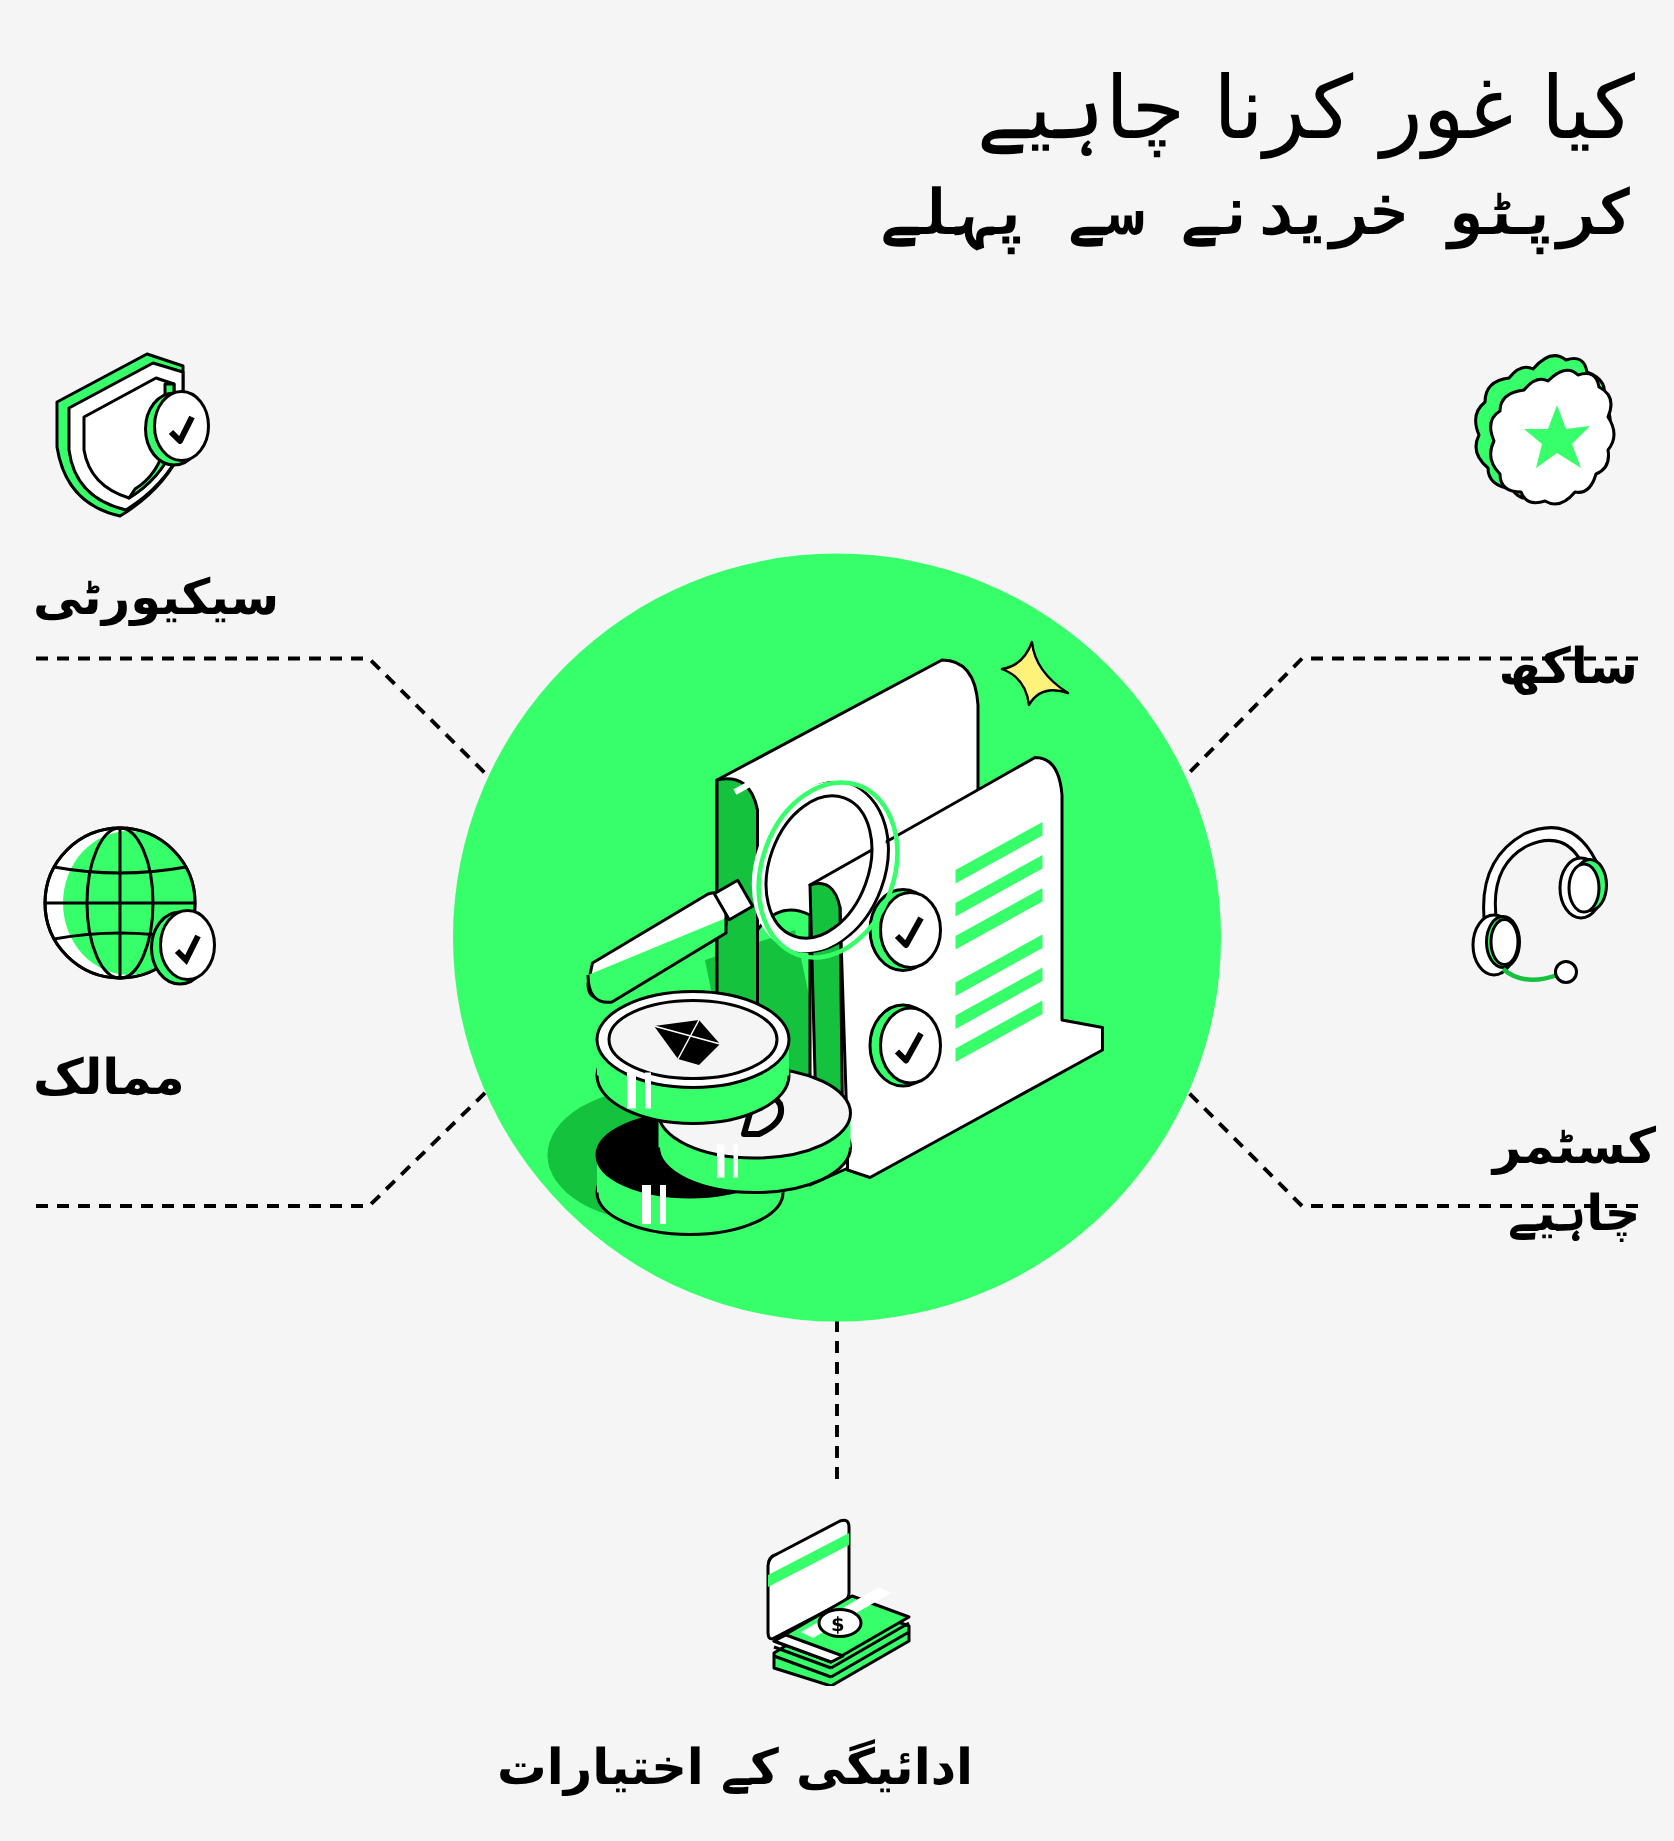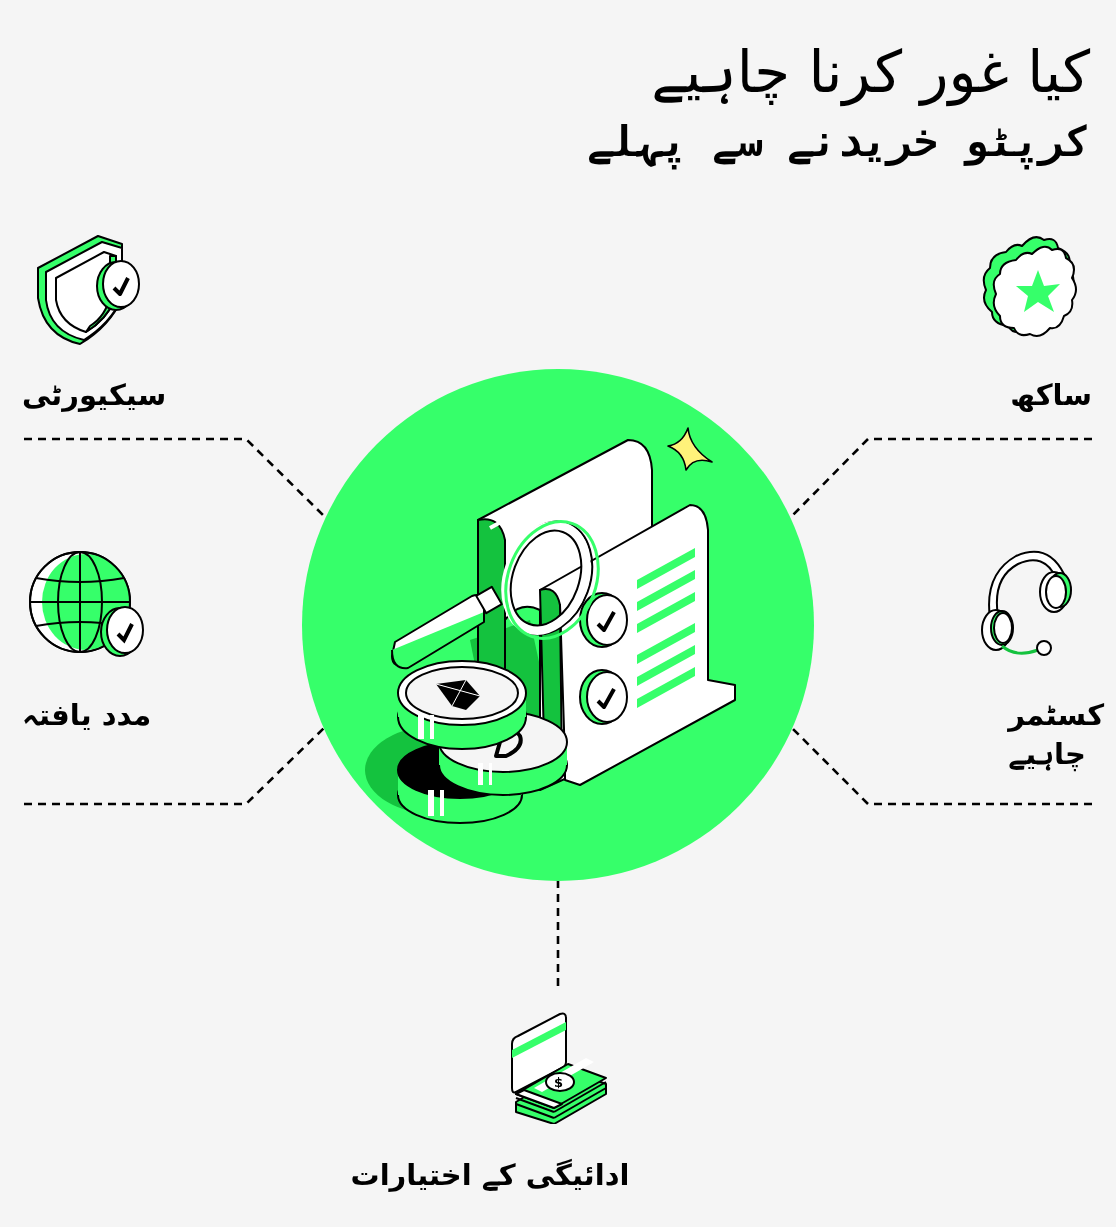--- a/index.html
+++ b/index.html
@@ -11,25 +11,25 @@
     font-size: 58px; font-weight: normal; direction: rtl; text-align: right;
     line-height: 1.2; white-space: nowrap; letter-spacing: -1px;
   }
   .subtitle {
     position: absolute; right: 26px; top: 118px;
     font-size: 42px; font-weight: bold; direction: rtl; text-align: right;
     line-height: 1.3; white-space: nowrap; letter-spacing: -1px; font-family: Liberation Mono, monospace;
   }
 
   .label {
-    position: absolute; font-size: 29px; font-weight: bold; direction: rtl;
+    position: absolute; font-size: 33px; font-weight: bold; direction: rtl;
     line-height: 1.35; white-space: nowrap;
   }
   .label.left { text-align: left; }
-  .label.right { text-align: left; }
+  .label.right { text-align: center; margin-top: 46px; }
 
   .icon { position: absolute; }
   svg.overlay { position: absolute; left: 0; top: 0; }
 </style>
 </head>
 <body>
 
 <div class="title">کیا غور کرنا چاہیے</div>
 <div class="subtitle">کرپٹو خریدنے سے پہلے</div>
 
@@ -151,21 +151,21 @@
     <line x1="52" y1="6" x2="52" y2="106"></line>
     <line x1="2" y1="56" x2="102" y2="56"></line>
     <path d="M8,32 Q52,40 96,32" fill="none"></path>
     <path d="M8,80 Q52,72 96,80" fill="none"></path>
     <ellipse cx="92" cy="86" rx="19" ry="24" fill="#36ff6a"></ellipse>
     <ellipse cx="97" cy="84" rx="18" ry="23" fill="#fff"></ellipse>
     <path d="M90,88 L96,94 L104,78" fill="none" stroke-width="4"></path>
   </svg>
 </div>
 <div class="label left" style="left:22px;top:696px;">
-  <div>مدد یافتہ</div>
+  <div>ممالک</div>
 </div>
 
 <div class="icon" style="left:976px;top:546px;width:100px;height:116px;">
   <svg width="100" height="116" viewBox="0 0 100 116" stroke="#000" stroke-width="2">
     <path d="M14,72 Q8,28 40,10 Q72,-4 88,28 L80,32 Q68,6 42,18 Q16,32 22,70 Z" fill="#fff"></path>
     <ellipse cx="20" cy="84" rx="14" ry="20" fill="#fff"></ellipse>
     <ellipse cx="26" cy="82" rx="11" ry="17" fill="#36ff6a"></ellipse>
     <ellipse cx="27" cy="82" rx="9" ry="15" fill="#fff"></ellipse>
     <ellipse cx="78" cy="46" rx="14" ry="20" fill="#fff"></ellipse>
     <ellipse cx="84" cy="44" rx="11" ry="17" fill="#36ff6a"></ellipse>

